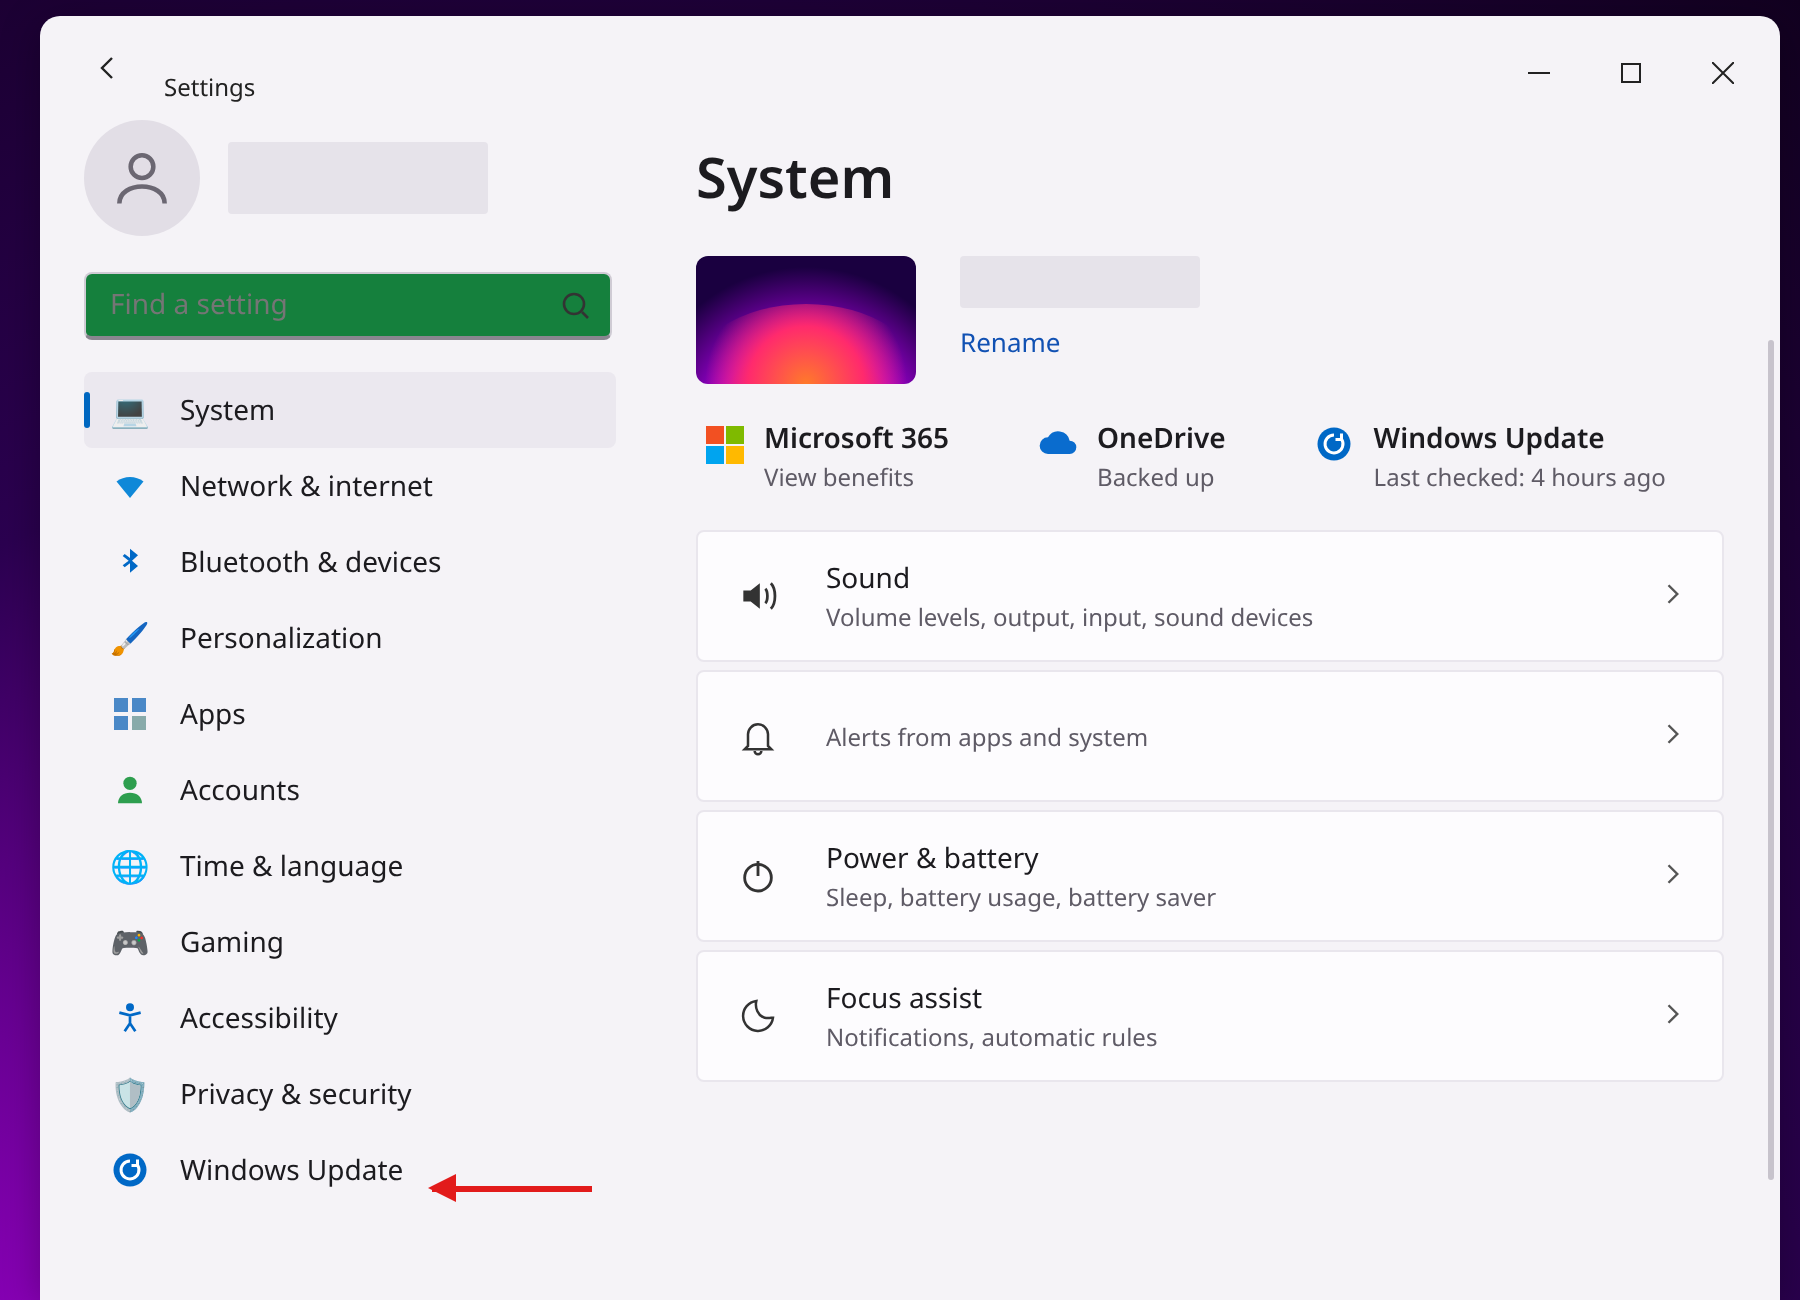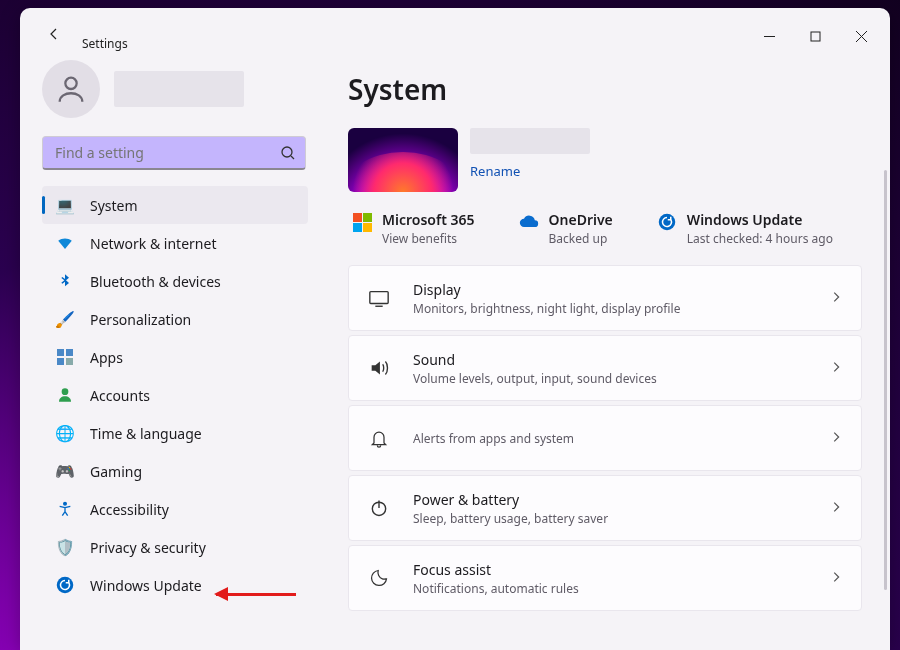--- a/index.html
+++ b/index.html
@@ -21,31 +21,31 @@
   .win-controls { margin-left:auto; display:flex; }
   .win-btn { width:46px; height:32px; display:flex;align-items:center;justify-content:center; color:#222; }
   .win-btn svg { stroke:#222; }
   .content { flex:1; display:flex; min-height:0; }
   .sidebar { width:308px; padding: 4px 4px 4px 0; display:flex; flex-direction:column; }
   .profile { display:flex; align-items:center; gap:14px; padding: 4px 12px 14px 22px; }
   .avatar { width:58px;height:58px;border-radius:50%; background:#e2dee6; display:flex;align-items:center;justify-content:center; }
   .avatar svg { stroke:#6b6772; }
   .profile-name { width:130px; height:36px; background:#e6e3ea; border-radius:2px; }
   .search { margin: 4px 18px 14px 22px; position:relative; }
-  .search input { width:100%; height:34px; border:1px solid #cfcbd4; border-bottom:2px solid #8a8690; border-radius:4px; background:#c4b5fd; padding: 0 38px 0 12px; font-size:14px; outline:none; }
+  .search input { width:100%; height:34px; border:1px solid #cfcbd4; border-bottom:2px solid #8a8690; border-radius:4px; background:#15803d; padding: 0 38px 0 12px; font-size:14px; outline:none; }
   .search .icon { position:absolute; right:10px; top:8px; }
   .nav { display:flex; flex-direction:column; gap:0; padding: 2px 16px 0 22px; overflow-y:auto; }
   .nav-item { position:relative; display:flex; align-items:center; gap:16px; height:38px; padding: 0 10px 0 14px; border-radius:4px; font-size:14px; color:#1c1b1f; cursor:default; }
   .nav-item.active { background:#ebe8ef; }
   .nav-item.active::before { content:""; position:absolute; left:0; top:10px; bottom:10px; width:3px; background:#0067c0; border-radius:2px; }
   .nav-icon { width:18px; display:flex; justify-content:center; font-size:16px; }
   .main { flex:1; padding: 18px 28px 0 20px; overflow:hidden; position:relative; }
   .main-scroll { position:absolute; right:3px; top:118px; width:3px; height:420px; background:#c7c3cc; border-radius:2px; }
   h1 { font-size:28px; font-weight:600; color:#1c1b1f; margin-bottom:20px; }
-  .pc-row { display:flex; align-items:flex-start; gap:12px; margin-bottom:18px; }
+  .pc-row { display:flex; align-items:flex-start; gap:22px; margin-bottom:18px; }
   .pc-thumb { width:110px; height:64px; border-radius:6px; background: radial-gradient(circle at 50% 140%, #ff3c2a 0%, #ff1a8c 20%, #a000d6 45%, #1a0040 80%); position:relative; overflow:hidden; }
   .pc-thumb::after { content:""; position:absolute; left:50%; bottom:-40px; width:120px; height:80px; transform:translateX(-50%); border-radius:50%; background:radial-gradient(circle,#ff7a2a 0%,#ff2a6d 40%,transparent 70%); }
   .pc-name { width:120px; height:26px; background:#e6e3ea; border-radius:2px; }
   .rename { color:#1151b3; font-size:13px; margin-top:8px; display:inline-block; }
   .status-row { display:flex; gap:44px; margin-bottom:18px; padding-left:4px; }
   .status { display:flex; align-items:flex-start; gap:10px; }
   .status .ic { width:20px; height:20px; margin-top:2px; display:flex;align-items:center;justify-content:center; }
   .status .t1 { font-size:14px; font-weight:600; color:#1c1b1f; }
   .status .t2 { font-size:12px; color:#5f5b66; margin-top:1px; }
   .cards { display:flex; flex-direction:column; gap:4px; }
@@ -253,35 +253,20 @@
               <div class="t1">Windows Update</div>
               <div class="t2">Last checked: 4 hours ago</div>
             </div>
           </div>
         </div>
 
       <div class="cards" id="cards">
           <div class="card">
             <div class="ic">
               <svg width="22" height="22" viewBox="0 0 24 24" fill="none" stroke="#333" stroke-width="1.5">
-                <rect x="2" y="5" width="20" height="13" rx="1"></rect>
-                <path d="M8 21h8"></path>
-              </svg>
-            </div>
-            <div class="txt">
-              <div class="t1">Display</div>
-              <div class="t2">Monitors, brightness, night light, display profile</div>
-            </div>
-            <div class="chev"><svg width="14" height="14" viewBox="0 0 16 16" fill="none" stroke="currentColor" stroke-width="1.4">
-                <path d="M6 3l5 5-5 5"></path>
-              </svg></div>
-          </div>
-          <div class="card">
-            <div class="ic">
-              <svg width="22" height="22" viewBox="0 0 24 24" fill="none" stroke="#333" stroke-width="1.5">
                 <path d="M4 9v6h4l5 4V5L8 9H4z" fill="#333" stroke="none"></path>
                 <path d="M16 8c1.5 1.5 1.5 6.5 0 8M19 5c3 3 3 11 0 14"></path>
               </svg>
             </div>
             <div class="txt">
               <div class="t1">Sound</div>
               <div class="t2">Volume levels, output, input, sound devices</div>
             </div>
             <div class="chev"><svg width="14" height="14" viewBox="0 0 16 16" fill="none" stroke="currentColor" stroke-width="1.4">
                 <path d="M6 3l5 5-5 5"></path>

